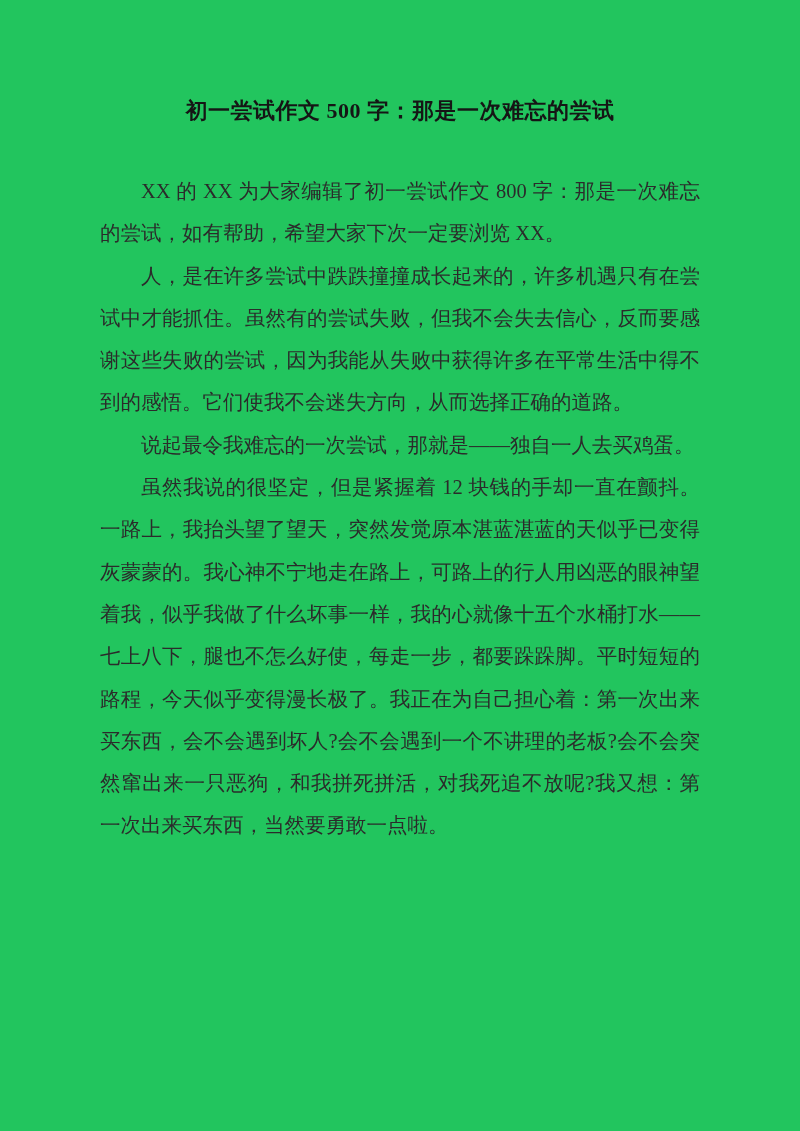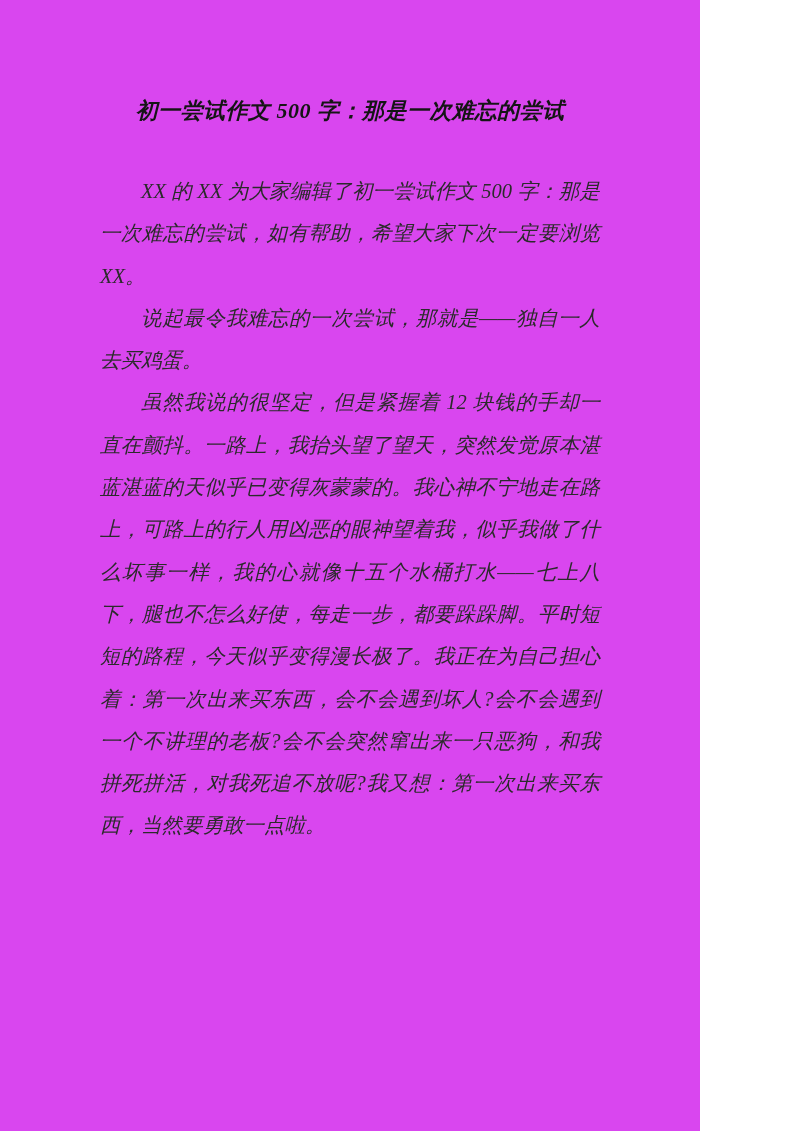--- a/index.html
+++ b/index.html
@@ -8,25 +8,24 @@
     background: #ffffff;
   }
   body {
     width: 800px;
     height: 1131px;
     overflow: hidden;
     font-family: "Liberation Serif", "DejaVu Serif", serif;
   }
   .page {
     box-sizing: border-box;
-    width: 700px;
+    width: 800px;
     height: 1131px;
     padding: 96px 100px 0 100px;
-    background: #d946ef;
-    font-style: italic;
+    background: #22c55e;
   }
   .doc-title {
     margin: 0 0 44px 0;
     text-align: center;
     font-size: 22px;
     font-weight: bold;
     color: #151515;
     letter-spacing: 0.5px;
     line-height: 30px;
   }
@@ -40,17 +39,18 @@
     text-indent: 2em;
     word-break: break-all;
   }
 </style>
 </head>
 <body>
 
 <div class="page">
   <h1 class="doc-title">初一尝试作文 500 字：那是一次难忘的尝试</h1>
   <div class="doc-body">
-    <p>XX 的 XX 为大家编辑了初一尝试作文 500 字：那是一次难忘的尝试，如有帮助，希望大家下次一定要浏览 XX。</p>
+    <p>XX 的 XX 为大家编辑了初一尝试作文 800 字：那是一次难忘的尝试，如有帮助，希望大家下次一定要浏览 XX。</p>
+    <p>人，是在许多尝试中跌跌撞撞成长起来的，许多机遇只有在尝试中才能抓住。虽然有的尝试失败，但我不会失去信心，反而要感谢这些失败的尝试，因为我能从失败中获得许多在平常生活中得不到的感悟。它们使我不会迷失方向，从而选择正确的道路。</p>
     <p>说起最令我难忘的一次尝试，那就是——独自一人去买鸡蛋。</p>
     <p>虽然我说的很坚定，但是紧握着 12 块钱的手却一直在颤抖。一路上，我抬头望了望天，突然发觉原本湛蓝湛蓝的天似乎已变得灰蒙蒙的。我心神不宁地走在路上，可路上的行人用凶恶的眼神望着我，似乎我做了什么坏事一样，我的心就像十五个水桶打水——七上八下，腿也不怎么好使，每走一步，都要跺跺脚。平时短短的路程，今天似乎变得漫长极了。我正在为自己担心着：第一次出来买东西，会不会遇到坏人?会不会遇到一个不讲理的老板?会不会突然窜出来一只恶狗，和我拼死拼活，对我死追不放呢?我又想：第一次出来买东西，当然要勇敢一点啦。</p>
   </div>
 </div>
 
 </body></html>

